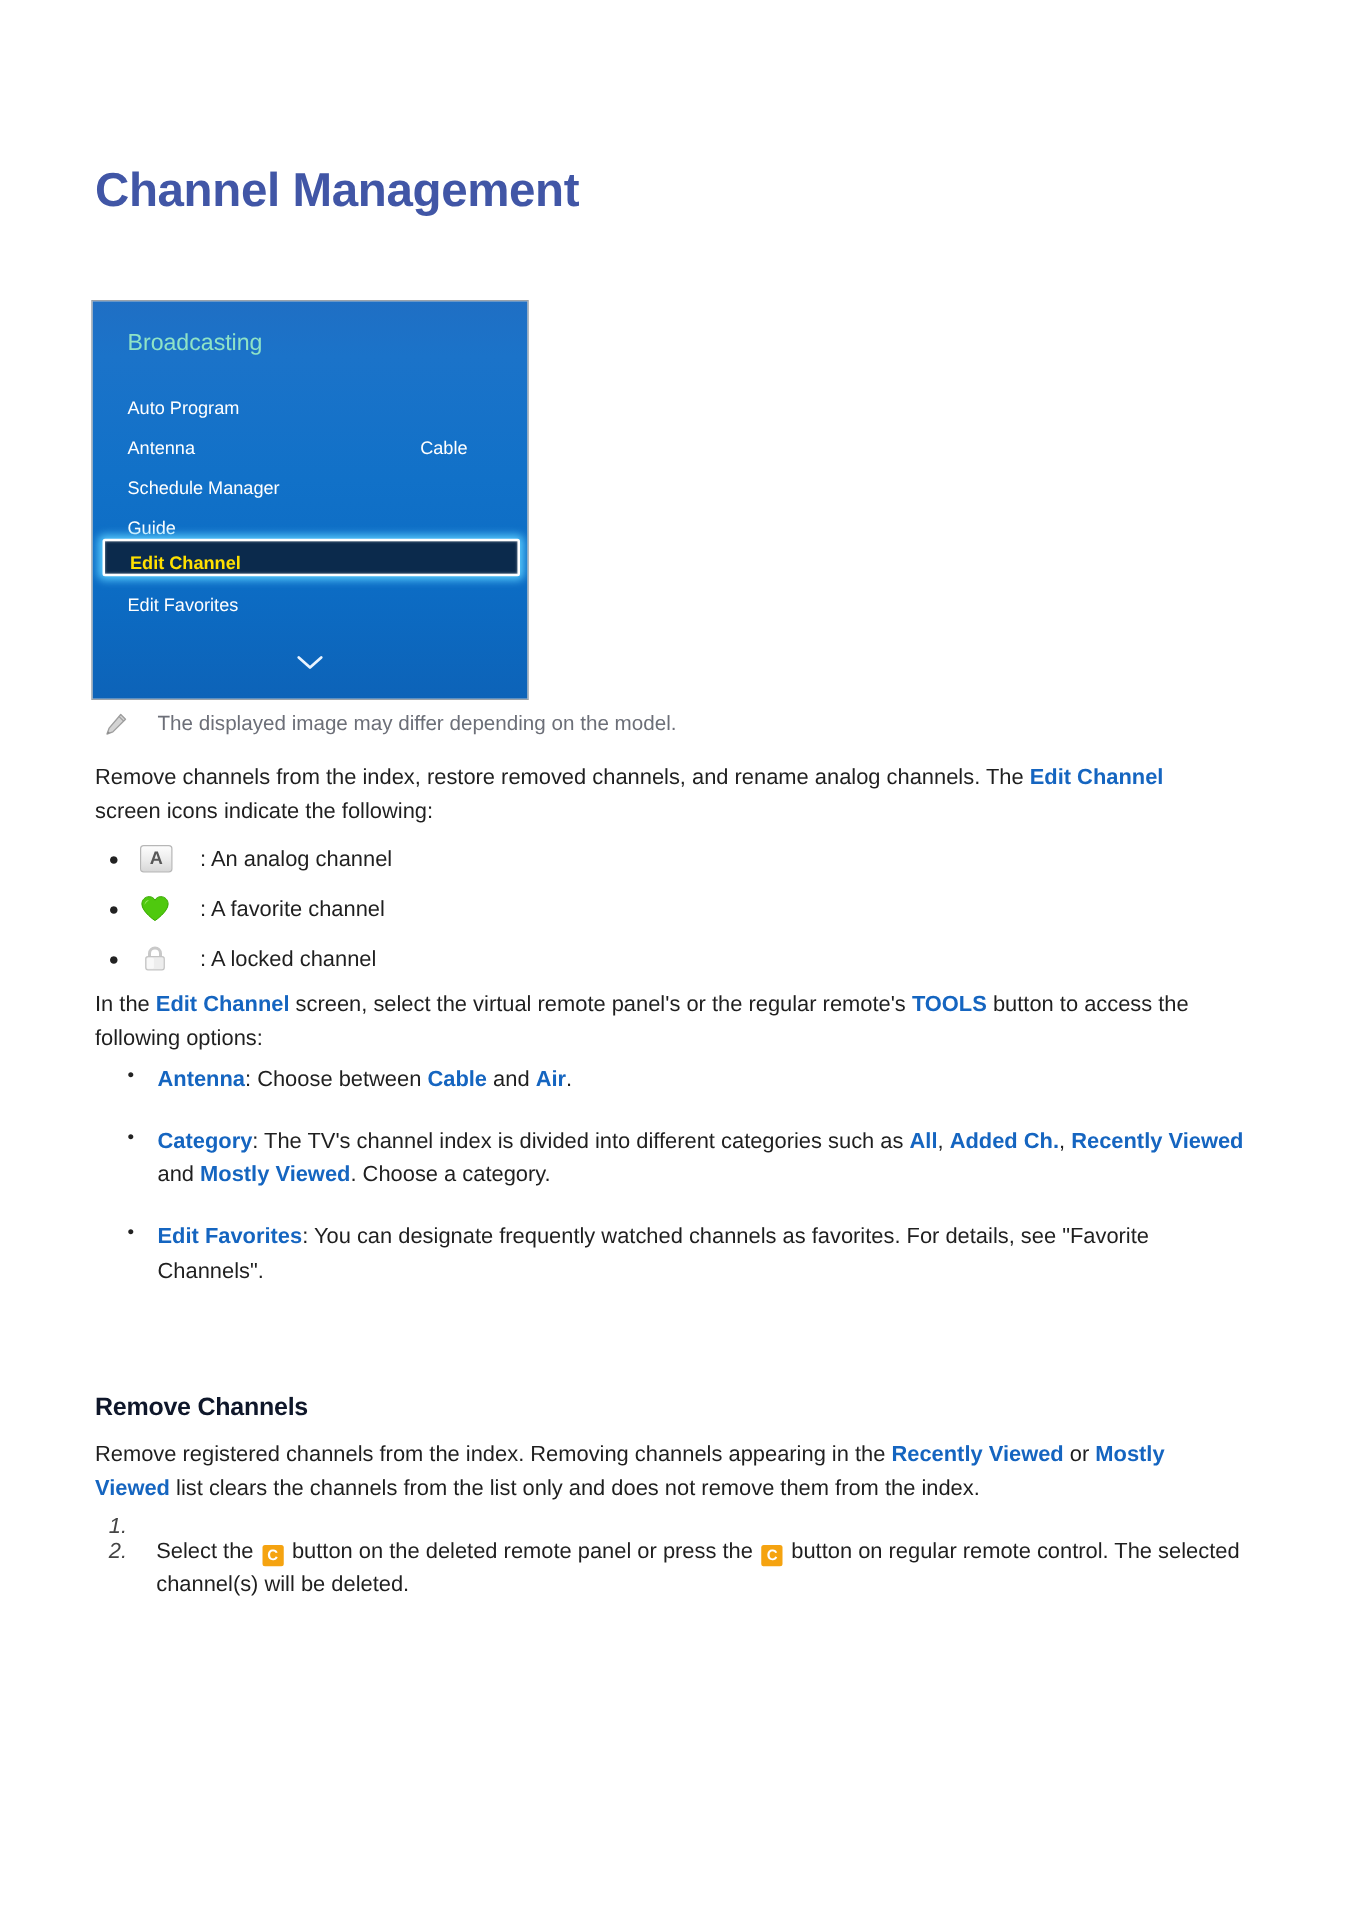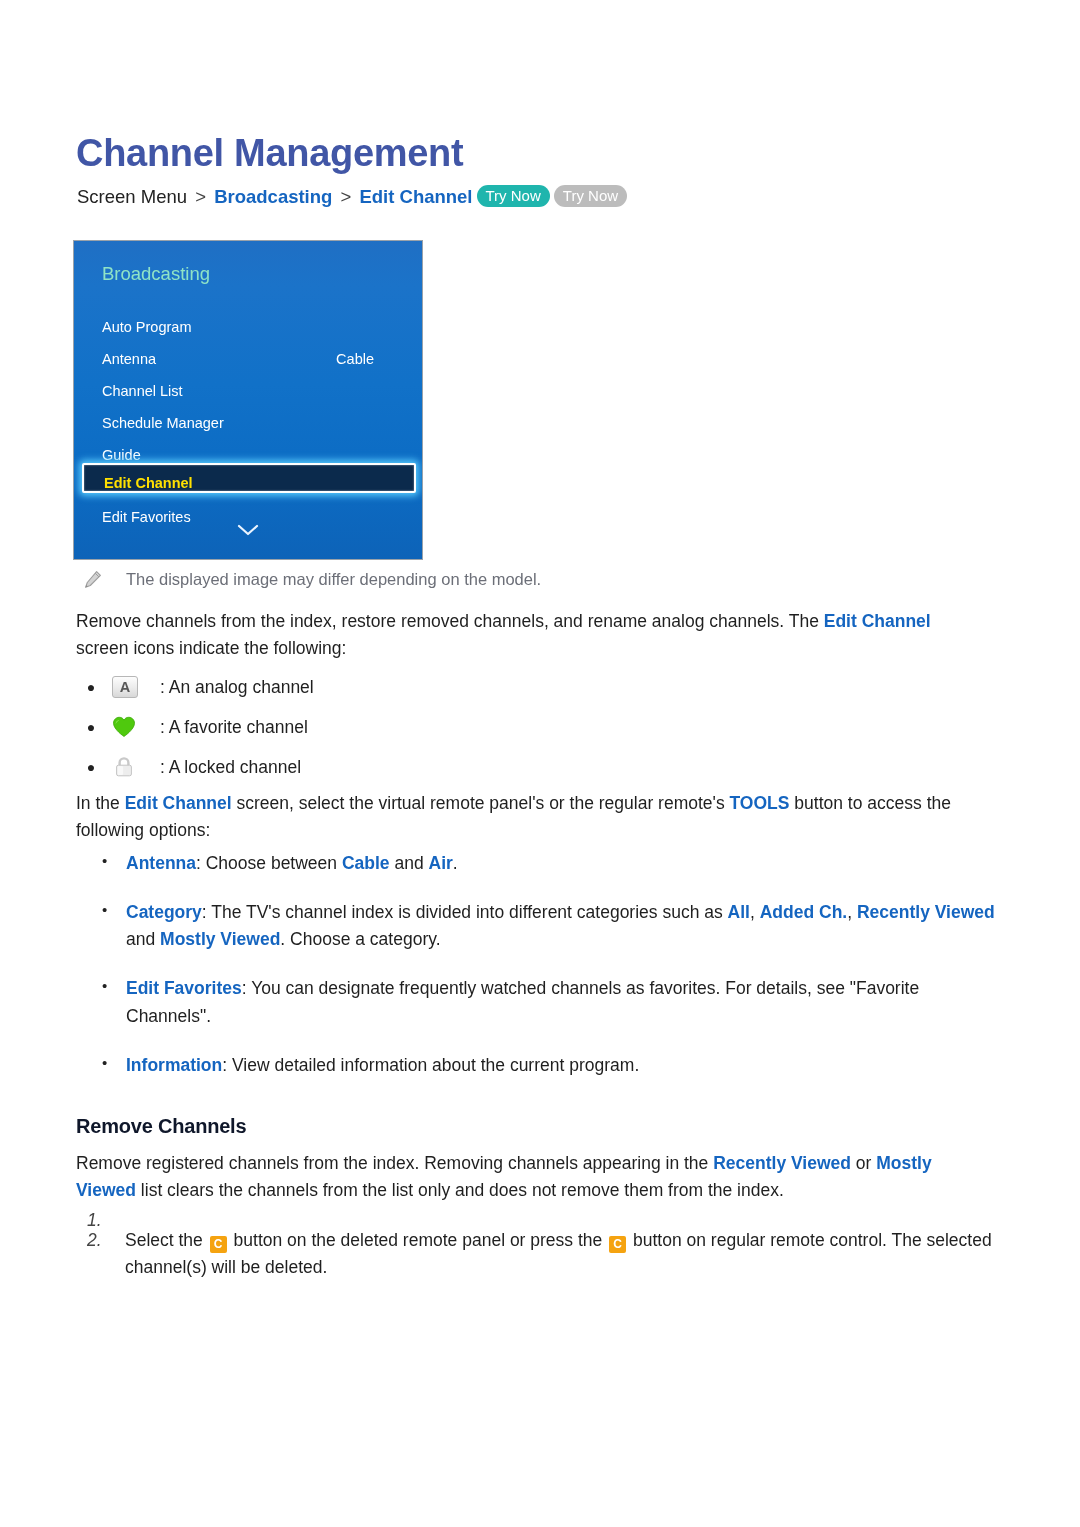--- a/index.html
+++ b/index.html
@@ -289,40 +289,30 @@
     margin: 0 2px;
   }
 </style>
 </head>
 <body>
 
 <div class="page">
 
   <h1 class="page-title">Channel Management</h1>
 
-  <div class="breadcrumb">
-    <span>Screen Menu</span>
-    <span class="bc-sep">&gt;</span>
-    <span class="bc-link">Broadcasting</span>
-    <span class="bc-sep">&gt;</span>
-    <span class="bc-link">Edit Channel</span><span class="trynow teal">Try Now</span><span class="trynow gray">Try Now</span>
-  </div>
 
   <div class="tv-panel">
     <div class="tv-panel-title">Broadcasting</div>
     <div class="tv-menu">
       <div class="tv-item">
         <span class="tv-label">Auto Program</span>
       </div>
       <div class="tv-item">
         <span class="tv-label">Antenna</span>
         <span class="tv-value">Cable</span>
-      </div>
-      <div class="tv-item">
-        <span class="tv-label">Channel List</span>
       </div>
       <div class="tv-item">
         <span class="tv-label">Schedule Manager</span>
       </div>
       <div class="tv-item">
         <span class="tv-label">Guide</span>
       </div>
       <div class="tv-item selected">
         <span class="tv-label">Edit Channel</span>
       </div>
@@ -390,23 +380,20 @@
   <div class="opt-list">
     <div class="opt-item">
       <span class="blue">Antenna</span><span><span>: Choose between </span><span class="blue">Cable</span><span> and </span><span class="blue">Air</span><span>.</span></span>
     </div>
     <div class="opt-item">
       <span class="blue">Category</span><span><span>: The TV's channel index is divided into different categories such as </span><span class="blue">All</span><span>, </span><span class="blue">Added Ch.</span><span>, </span><span class="blue">Recently Viewed</span><span> and </span><span class="blue">Mostly Viewed</span><span>. Choose a category.</span></span>
     </div>
     <div class="opt-item">
       <span class="blue">Edit Favorites</span><span><span>: You can designate frequently watched channels as favorites. For details, see "Favorite Channels".</span></span>
     </div>
-    <div class="opt-item">
-      <span class="blue">Information</span><span><span>: View detailed information about the current program.</span></span>
-    </div>
   </div>
 
   <h2 class="section-heading">Remove Channels</h2>
 
   <div class="body-block" id="para-remove">
     <span>Remove registered channels from the index. Removing channels appearing in the </span><span class="blue">Recently Viewed</span><span> or </span><span class="blue">Mostly Viewed</span><span> list clears the channels from the list only and does not remove them from the index.</span>
   </div>
 
   <div class="steps">
     <div class="step">

